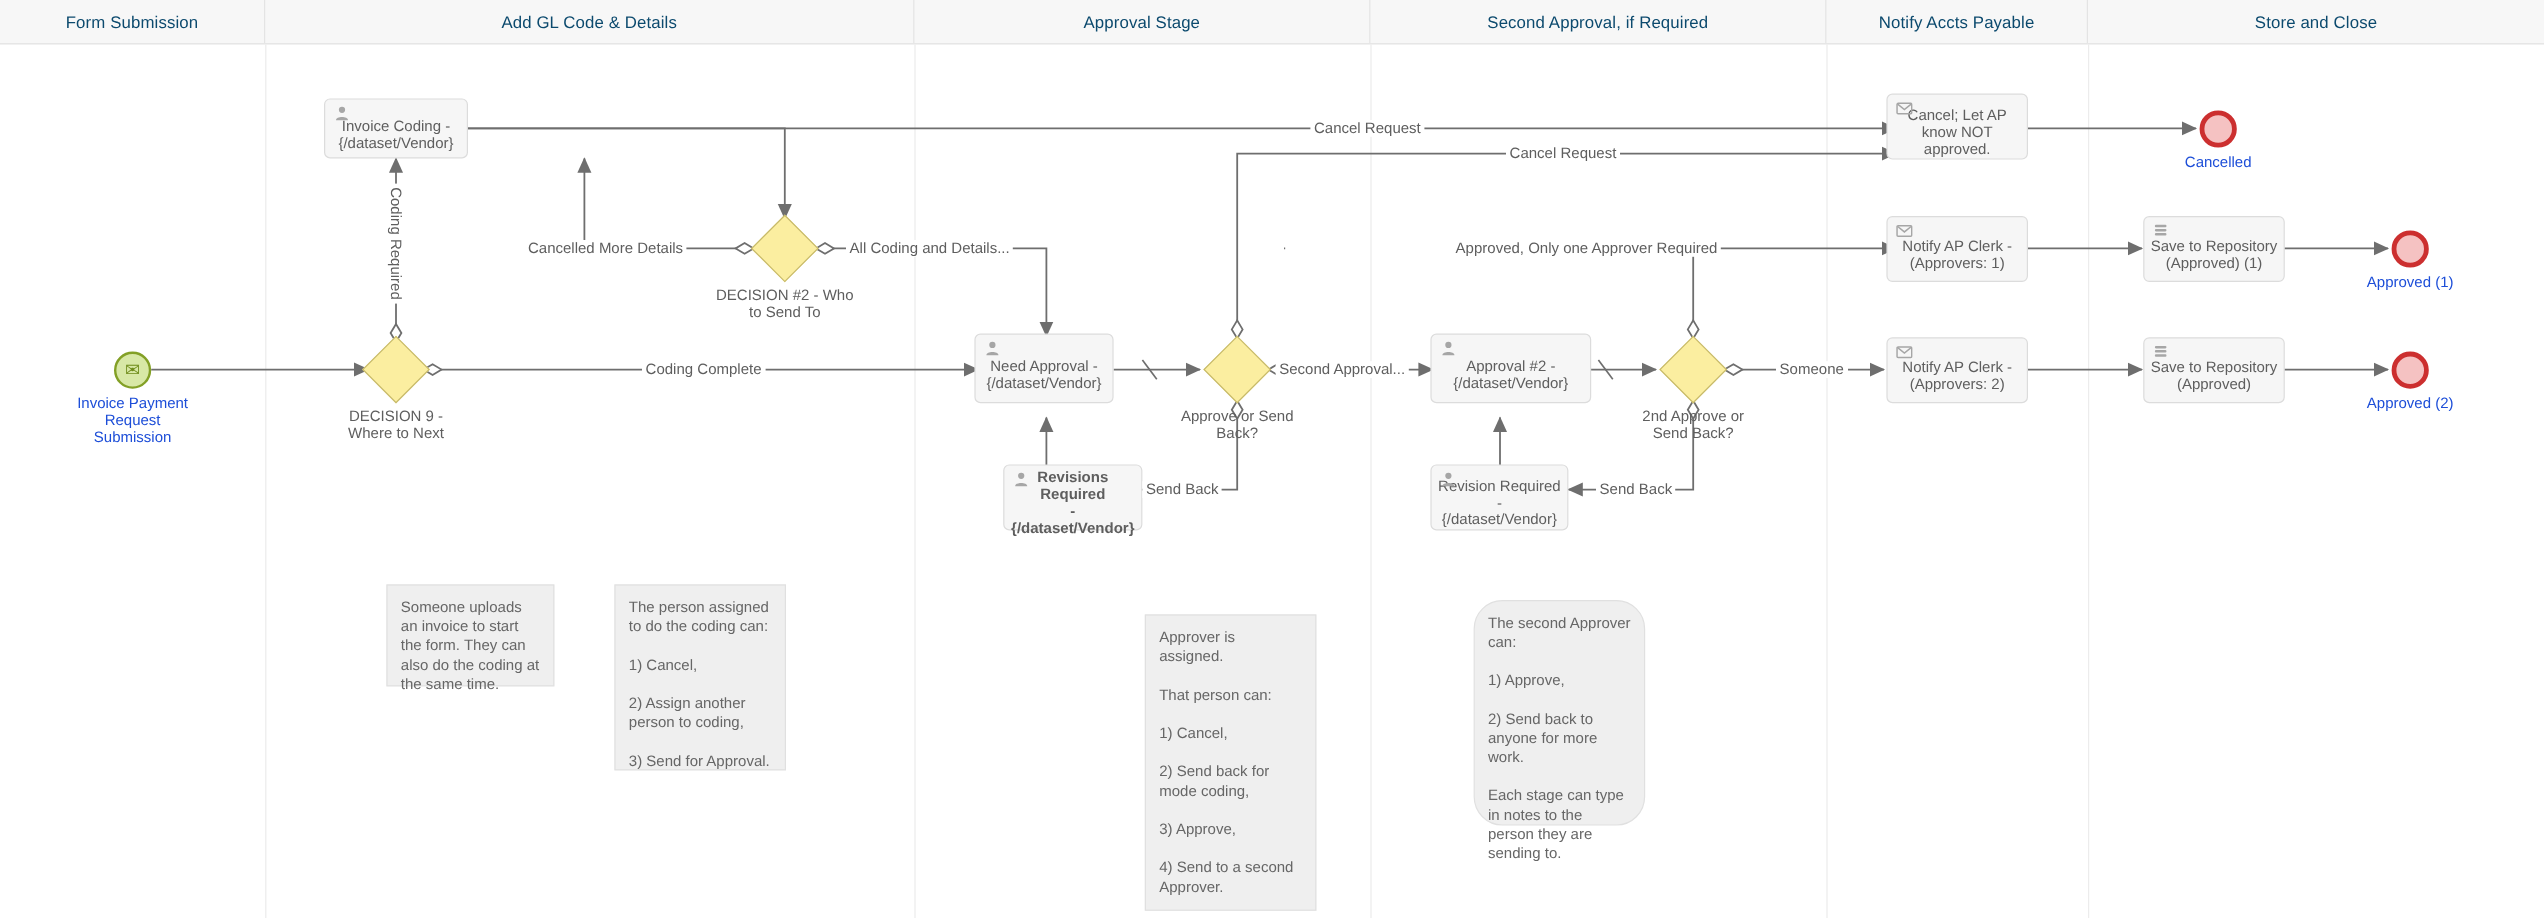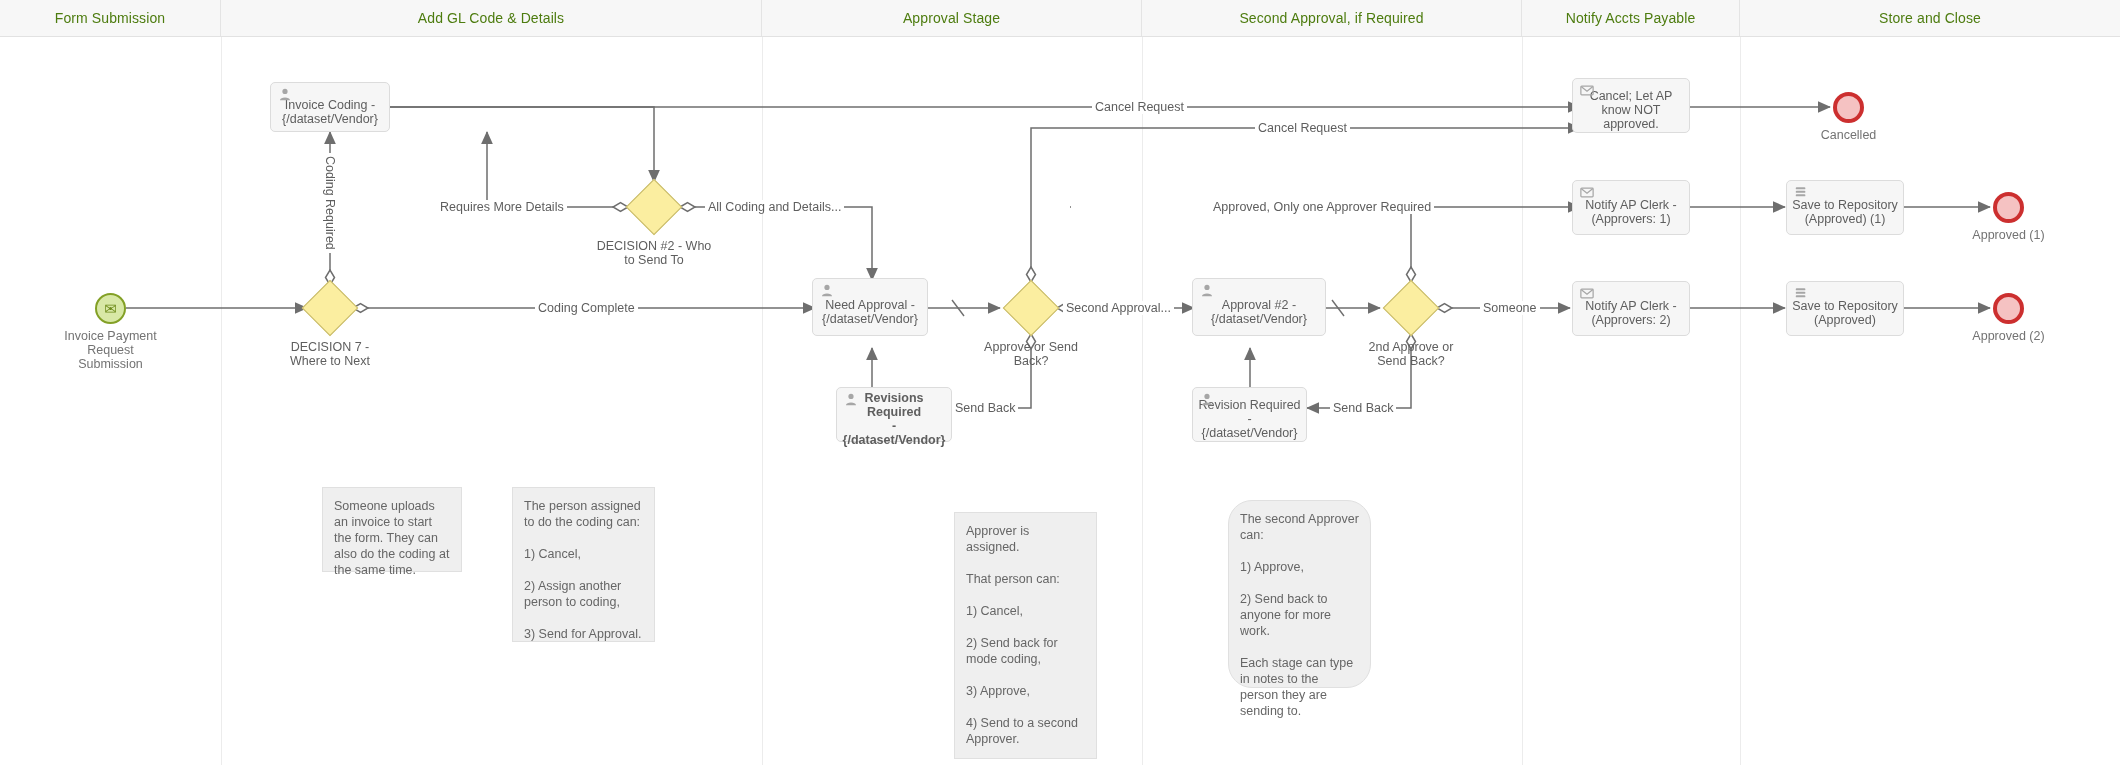--- a/index.html
+++ b/index.html
@@ -14,21 +14,21 @@
 
   
   .lane-header-strip {
     position: absolute; left: 0; top: 0; width: 2120px; height: 37px;
     background: #f7f7f7;
     border-bottom: 1px solid #e2e2e2;
     display: flex;
   }
   .lane-head {
     height: 36px; display: flex; align-items: center; justify-content: center;
-    font-size: 14px; color: #4d7c0f; letter-spacing: .1px;
+    font-size: 14px; color: #0c4a6e; letter-spacing: .1px;
     border-right: 1px solid #e4e4e4;
   }
   .lane-head:last-child { border-right: none; }
 
   
   .lane-sep {
     position: absolute; top: 37px; width: 1px; height: 728px;
     background: #ececec;
   }
 
@@ -69,21 +69,21 @@
   .event { position: absolute; }
   .event-circle {
     width: 31px; height: 31px; border-radius: 50%;
     display: flex; align-items: center; justify-content: center;
   }
   .event-start { background: #d8e8a6; border: 2.6px solid #83a026; }
   .event-end   { background: #f5c2c2; border: 4px solid #cc2f2f; }
   .event-label {
     position: absolute; top: 36px; left: 50%; transform: translateX(-50%);
     width: 150px; text-align: center;
-    font-size: 12.5px; line-height: 14px; color: #737373;
+    font-size: 12.5px; line-height: 14px; color: #1d4ed8;
     white-space: pre-line;
   }
   .env-glyph { color: #6f8c1b; }
 
   
   .note {
     position: absolute;
     background: #efefef;
     border: 1px solid #e0e0e0;
     font-size: 12.5px; line-height: 16px; color: #666;
@@ -200,21 +200,21 @@
     <div class="event-circle event-start">
       <span class="env-glyph" style="font-size:15px; line-height:1;">✉</span>
     </div>
     <div class="event-label">Invoice Payment
 Request
 Submission</div>
   </div>
 
   <div class="gateway node" style="left:302px; top:280px;">
     <div class="gw-shape"></div>
-    <div class="gw-label">DECISION 7 -
+    <div class="gw-label">DECISION 9 -
 Where to Next</div>
   </div>
 
   <div class="task node" style="left:270px; top:82px; width:120px; height:50px;">
     <span class="ticon">
       <svg viewBox="0 0 16 15">
           <circle cx="8" cy="4" r="3" fill="#a6a6a6"></circle>
           <path d="M2.2,14 C2.2,9.8 13.8,9.8 13.8,14 z" fill="#a6a6a6"></path>
         </svg>
     </span>
@@ -352,21 +352,21 @@
     <div class="event-label">Approved (1)</div>
   </div>
 
   <div class="event node" style="left:1993px; top:293px;">
     <div class="event-circle event-end"></div>
     <div class="event-label">Approved (2)</div>
   </div>
 
   <div class="flab vert" style="left:323px; top:153px;">Coding Required</div>
   <div class="flab" style="left:535px; top:301px;">Coding Complete</div>
-  <div class="flab" style="left:437px; top:200px;">Requires More Details</div>
+  <div class="flab" style="left:437px; top:200px;">Cancelled More Details</div>
   <div class="flab" style="left:705px; top:200px;">All Coding and Details...</div>
   <div class="flab" style="left:1092px; top:100px;">Cancel Request</div>
   <div class="flab" style="left:1255px; top:121px;">Cancel Request</div>
   <div class="flab" style="left:1210px; top:200px;">Approved, Only one Approver Required</div>
   <div class="flab" style="left:1063px; top:301px;">Second Approval...</div>
   <div class="flab" style="left:952px; top:401px;">Send Back</div>
   <div class="flab" style="left:1330px; top:401px;">Send Back</div>
   <div class="flab" style="left:1480px; top:301px;">Someone</div>
 
   <div class="note" style="left:322px; top:487px; width:140px; height:85px;">Someone uploads an invoice to start the form. They can also do the coding at the same time.</div>

